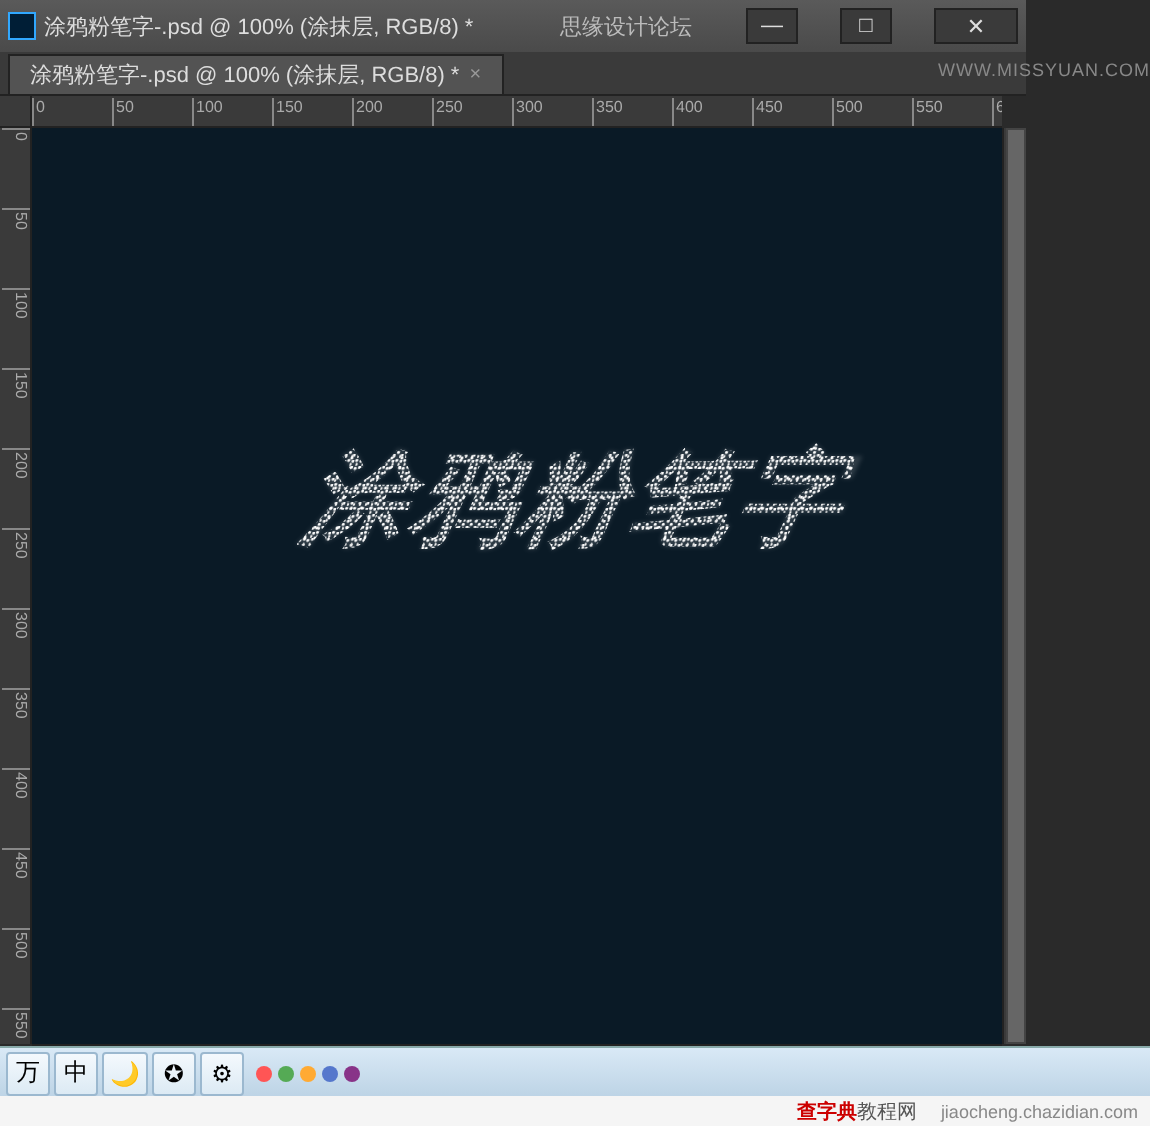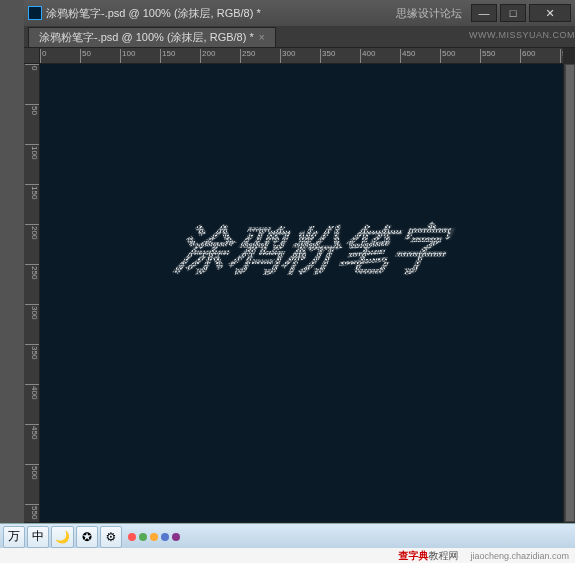--- a/index.html
+++ b/index.html
@@ -1,23 +1,23 @@
 <!DOCTYPE html>
 <html><head>
 <meta charset="utf-8">
 <style>
 * { margin: 0; padding: 0; box-sizing: border-box; }
 body { font-family: "Microsoft YaHei", sans-serif; background: #2a2a2a; width: 575px; height: 563px; overflow: hidden; position: relative; }
 
-.window { width: 575px; height: 550px; display: flex; flex-direction: column; background: #535353; padding-left: 24px; }
+.window { width: 513px; height: 550px; display: flex; flex-direction: column; background: #535353; }
 
 .titlebar { height: 26px; background: linear-gradient(#5a5a5a, #4a4a4a); display: flex; align-items: center; padding: 0 4px; color: #ddd; font-size: 11px; }
 .titlebar-left { display: flex; align-items: center; gap: 4px; flex: 1; }
 .app-icon { width: 14px; height: 14px; background: #001e36; border: 1px solid #31a8ff; }
-.titlebar-right { display: flex; align-items: center; gap: 3px; margin-left: 25px; }
+.titlebar-right { display: flex; align-items: center; gap: 21px; margin-left: 25px; }
 .brand { color: #bbb; font-size: 11px; margin-right: 6px; }
 .win-btn { width: 26px; height: 18px; background: #3a3a3a; color: #ddd; display: flex; align-items: center; justify-content: center; font-size: 11px; border: 1px solid #222; cursor: pointer; }
 .win-btn.close { width: 42px; }
 
 .tabbar { height: 22px; background: #3a3a3a; border-bottom: 1px solid #222; display: flex; align-items: flex-end; }
 .tab { background: #535353; border: 1px solid #222; border-bottom: none; padding: 2px 10px; font-size: 11px; color: #ddd; margin-left: 4px; height: 20px; display: flex; align-items: center; gap: 5px; cursor: pointer; }
 .tab .x { font-size: 10px; color: #999; }
 .url-stamp { position: absolute; right: 0; top: 30px; color: #888; font-size: 9px; letter-spacing: 0.5px; }
 
 .workspace { flex: 1; display: flex; background: #2a2a2a; position: relative; }

